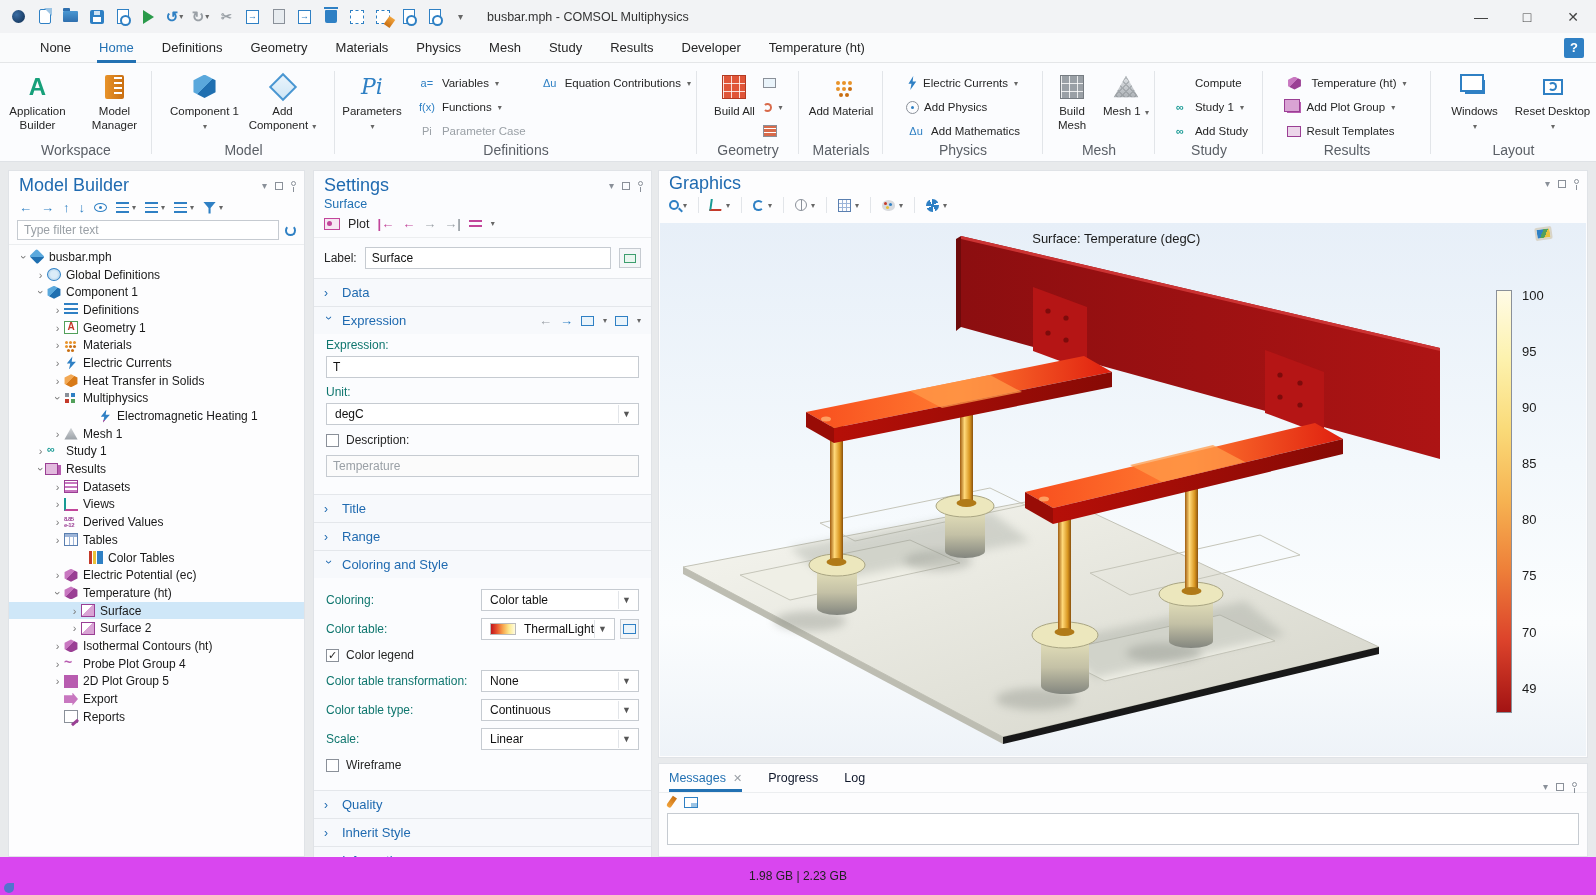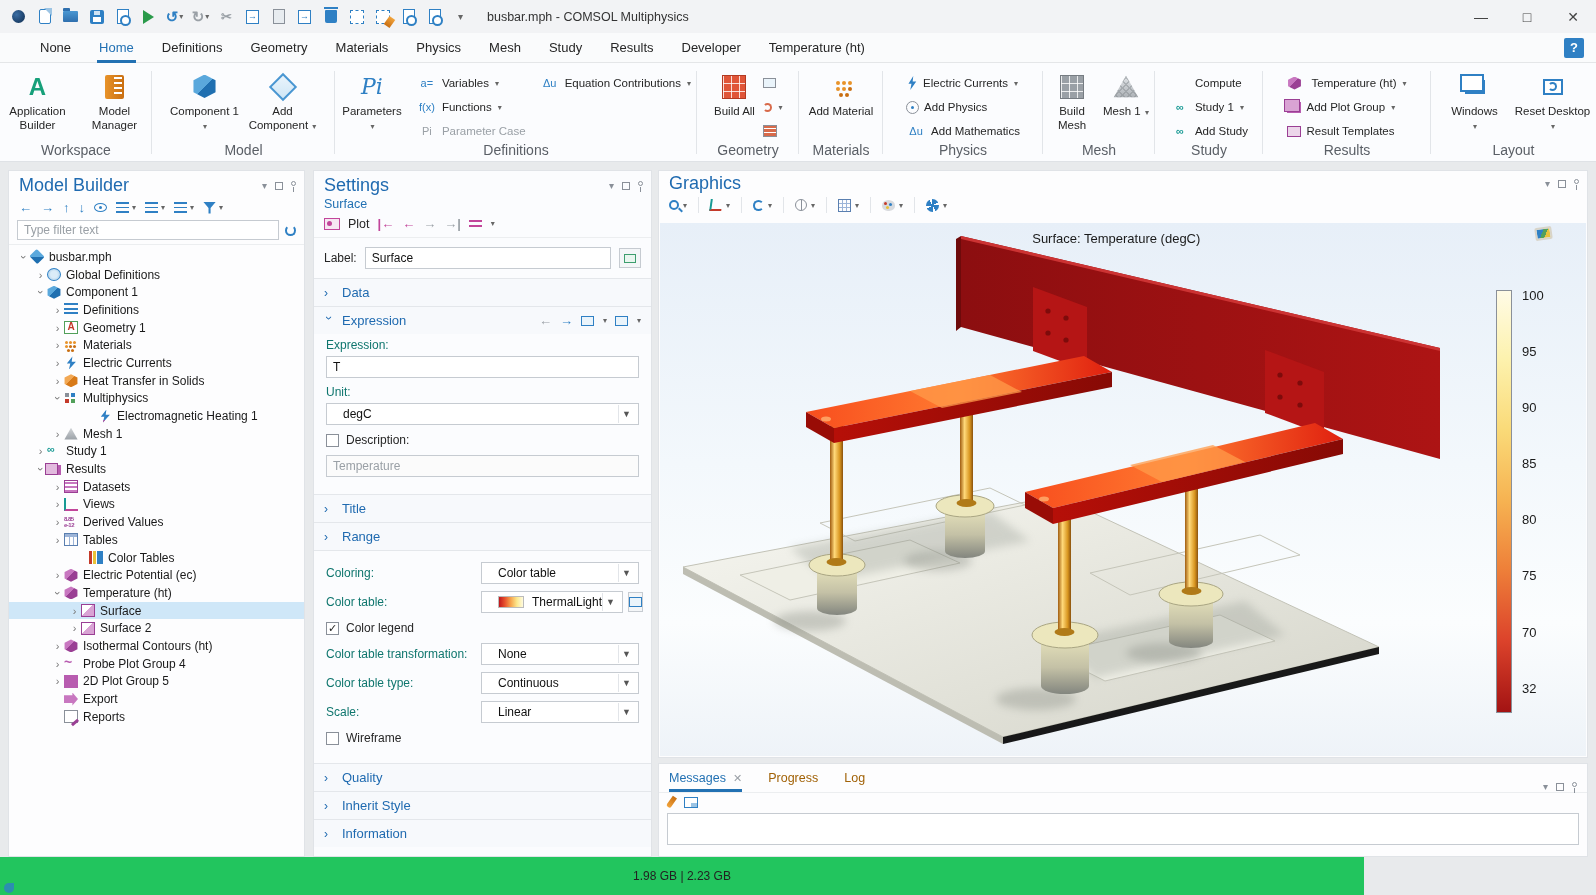--- a/index.html
+++ b/index.html
@@ -158,21 +158,21 @@
   .iconbtn { width:22px; height:20px; border:1px solid #c6cbd1; background:#f4f6f8; display:flex; align-items:center; justify-content:center; }
   .noteic { width:12px; height:9px; border:1.5px solid #3d9e6e; background:#e9f6ef; }
   .sec { border-top:1px solid #e4e7eb; }
   .sechead { display:flex; align-items:center; gap:8px; padding:6px 10px; font-size:13px; color:#1f6ab0; background:#f7f9fc; }
   .sechead .chev { color:#1f6ab0; font-size:12px; width:10px; }
   .chev.exp { transform:rotate(90deg); }
   .secbody { padding:4px 12px 10px 12px; }
   .frow { display:flex; align-items:center; margin:7px 0; }
   .flab { font-size:12px; color:#0f766e; }
   .flab.w { width:155px; flex:0 0 155px; }
-  .selbox { flex:1; height:22px; border:1px solid #c6cbd1; background:#fff; display:flex; align-items:center; font-size:12px; padding:0 4px 0 16px; color:#111; }
+  .selbox { flex:1; height:22px; border:1px solid #c6cbd1; background:#fff; display:flex; align-items:center; font-size:12px; padding:0 4px 0 8px; color:#111; }
   .selbox .dda { margin-left:auto; width:16px; height:18px; display:flex; align-items:center; justify-content:center; color:#555; font-size:9px; border-left:1px solid #e2e5e9; }
   .swatch { width:26px; height:12px; background:linear-gradient(90deg,#c0161c,#e8542e,#f7a74e,#fce98e,#fffbe0); margin-right:8px; border:1px solid #bbb; }
   .cbrow { display:flex; align-items:center; gap:7px; margin:8px 0; font-size:12px; color:#262626; }
   .cb { width:13px; height:13px; border:1px solid #8a9099; background:#fff; display:flex; align-items:center; justify-content:center; font-size:11px; color:#222; }
   .txt.dis { color:#9aa0a6; background:#fbfbfb; }
   .exhead-icons { margin-left:auto; display:flex; gap:8px; align-items:center; font-size:12px; }
   .swapic { width:13px; height:10px; border:1.5px solid #2f80c4; background:#eaf4fb; }
 
   
   .gx { left:658px; top:170px; width:930px; height:588px; }
@@ -190,32 +190,32 @@
   .lightic { width:13px; height:13px; border-radius:50%; background:conic-gradient(#2f80c4 0 60deg,#fff 60deg 90deg,#2f80c4 90deg 150deg,#fff 150deg 180deg,#2f80c4 180deg 240deg,#fff 240deg 270deg,#2f80c4 270deg 330deg,#fff 330deg); }
   .canvas { position:absolute; left:1px; top:52px; right:1px; bottom:1px; background:linear-gradient(180deg,#e7eff8 0%,#f3f8fc 45%,#fbfdfe 75%,#eef3f8 100%); overflow:hidden; }
   .plot-title { position:absolute; left:50%; transform:translateX(-54%); top:8px; font-size:13px; color:#1a1a1a; }
   .snap { position:absolute; right:34px; top:4px; width:17px; height:13px; border:2px solid #d8d4c8; background:linear-gradient(120deg,#2f80c4 0 40%,#52a05a 40% 65%,#e8c23a 65%); transform:rotate(-8deg); border-radius:2px; }
   .cbar { position:absolute; left:836px; top:67px; width:16px; height:423px; border:1px solid #8a9099; background:linear-gradient(180deg,#fffbe6 0%,#fdf2ae 16%,#fada78 33%,#f6b251 50%,#ee8039 66%,#dc432b 83%,#a31313 100%); }
   .cbtick { position:absolute; left:862px; font-size:13px; color:#1a1a1a; transform:translateY(-50%); }
 
   
   .msg { left:658px; top:763px; width:930px; height:94px; }
   .msg-tabs { display:flex; align-items:flex-end; padding:0 10px; height:28px; }
-  .mtab2 { font-size:12.5px; color:#a16207; margin-right:26px; height:28px; line-height:26px; position:relative; display:flex; gap:7px; align-items:center; }
+  .mtab2 { font-size:12.5px; color:#0f172a; margin-right:26px; height:28px; line-height:26px; position:relative; display:flex; gap:7px; align-items:center; }
   .mtab2.active { color:#2271b3; }
   .mtab2.active::after { content:""; position:absolute; left:0; right:0; bottom:0; height:3px; background:#2271b3; }
   .closex { color:#9aa0a6; font-size:11px; }
   .msg-tools { display:flex; gap:10px; padding:3px 10px; align-items:center; border-top:1px solid #eceef0; }
   .broom { width:5px; height:12px; background:linear-gradient(#c96f12,#f2a43c); transform:rotate(35deg); border-radius:0 0 2px 2px; }
   .tblmail { width:14px; height:11px; border:1.5px solid #2f80c4; background:#fff; position:relative; }
   .tblmail::after { content:""; position:absolute; right:0px; bottom:0px; width:6px; height:4px; background:#9cc4e4; }
   .msg-box { margin:2px 8px; height:32px; border:1px solid #c6cbd1; background:#fff; }
 
   
-  .statusbar { position:absolute; left:0; top:857px; width:1364px; height:38px; background:#22c55e; display:flex; align-items:center; justify-content:center; font-size:12px; color:#222; }
+  .statusbar { position:absolute; left:0; top:857px; width:1596px; height:38px; background:#d946ef; display:flex; align-items:center; justify-content:center; font-size:12px; color:#222; }
   .statusic { position:absolute; left:4px; bottom:2px; width:10px; height:10px; border-radius:50% 0 50% 50%; background:#2f80c4; opacity:.8; }
 </style>
 </head>
 <body>
 
 <div class="app">
 
   <div class="titlebar">
     <div class="qat">
       <span class="qi">
@@ -773,20 +773,24 @@
         </div>
     </div>
     <div class="sec">
       <div class="sechead">
           <span class="chev">›</span>
           <span>Range</span>
         </div>
     </div>
 
     <div class="sec">
+      <div class="sechead">
+          <span class="chev exp">›</span>
+          <span>Coloring and Style</span>
+        </div>
       <div class="secbody">
         <div class="frow">
           <span class="flab w">Coloring:</span>
           <div class="selbox">
               <span>Color table</span>
               <span class="dda">▼</span>
             </div>
         </div>
         <div class="frow">
           <span class="flab w">Color table:</span>
@@ -997,21 +1001,21 @@
       </svg>
 
       <div class="cbar"></div>
       <span class="cbtick" style="top:72px">100</span>
       <span class="cbtick" style="top:128px">95</span>
       <span class="cbtick" style="top:184px">90</span>
       <span class="cbtick" style="top:240px">85</span>
       <span class="cbtick" style="top:296px">80</span>
       <span class="cbtick" style="top:352px">75</span>
       <span class="cbtick" style="top:409px">70</span>
-      <span class="cbtick" style="top:465px">32</span>
+      <span class="cbtick" style="top:465px">49</span>
     </div>
   </div>
 
   <div class="panel msg">
     <div class="msg-tabs">
       <span class="mtab2 active">
           <span>Messages</span>
           <span class="closex">✕</span>
         </span>
       <span class="mtab2">

